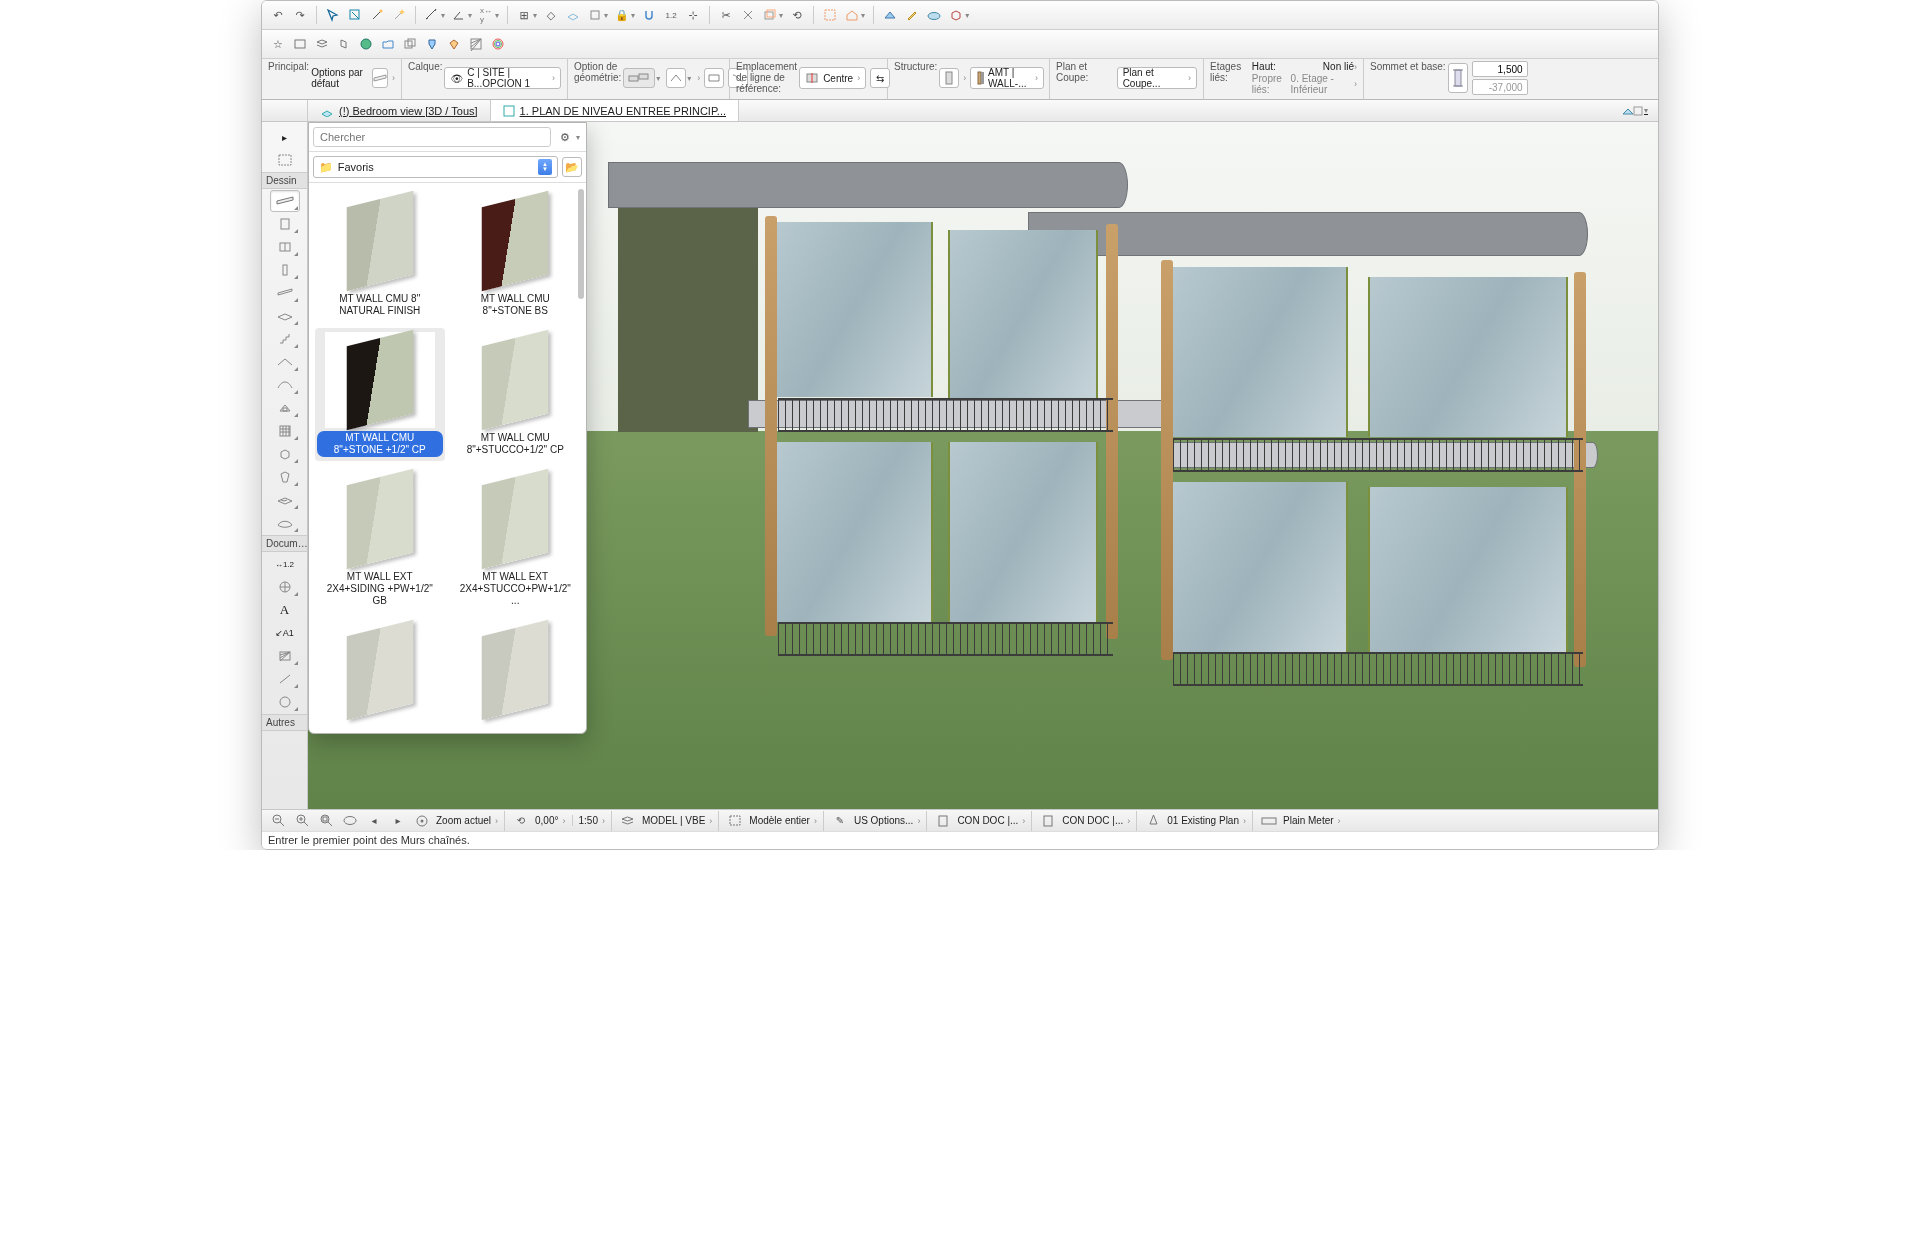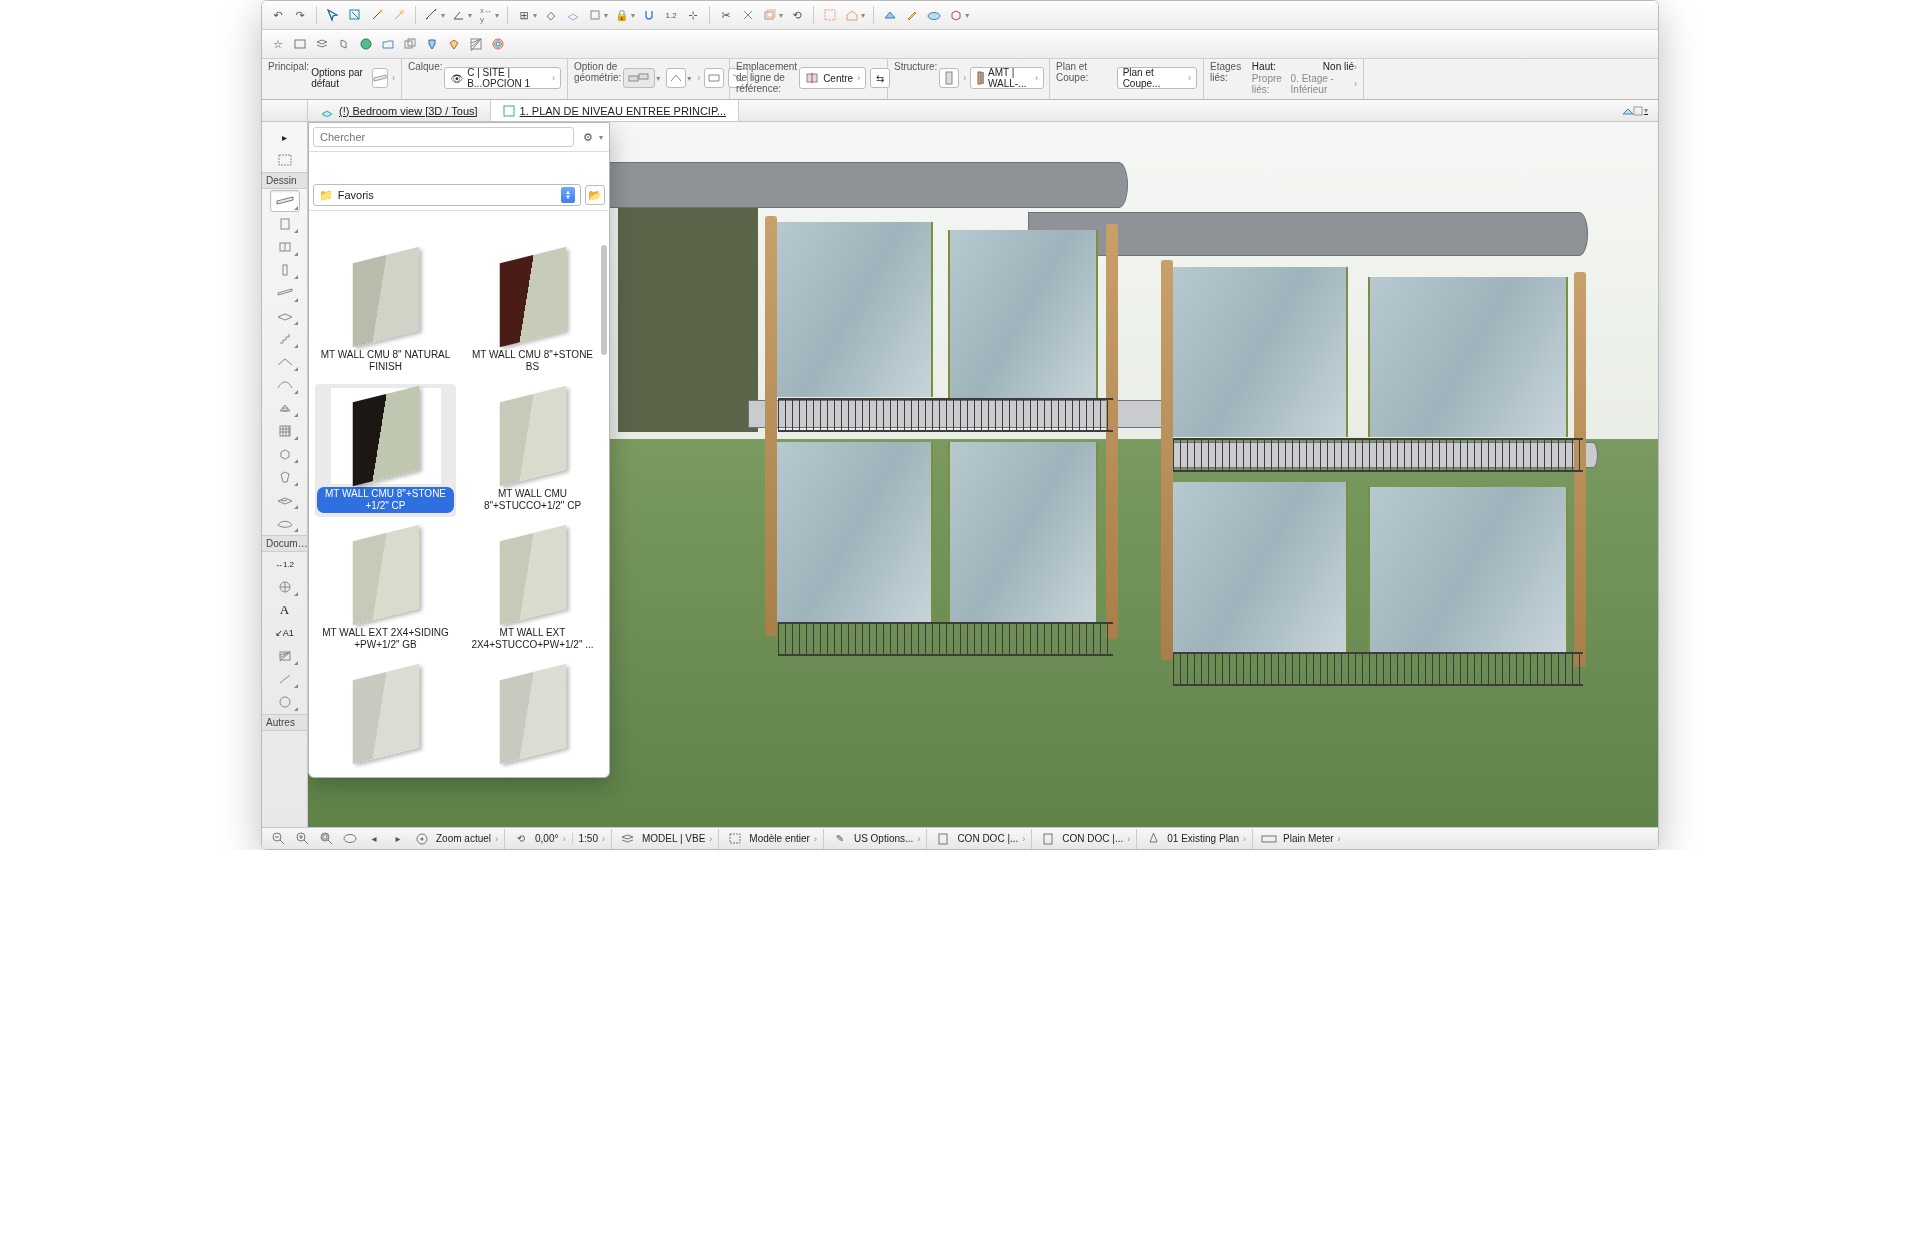--- a/index.html
+++ b/index.html
@@ -26,21 +26,21 @@
 .viewdrop{margin-left:auto;padding-right:8px;display:flex;align-items:center;gap:2px;}
 
 .body{flex:1;display:flex;min-height:0;}
 .toolcol{width:46px;background:linear-gradient(#f6f6f6,#e8e8e8);border-right:1px solid #c8c8c8;display:flex;flex-direction:column;align-items:center;padding-top:4px;gap:1px;font-size:10px;}
 .toolcol .ti{width:30px;height:22px;display:flex;align-items:center;justify-content:center;border:1px solid transparent;border-radius:3px;position:relative;}
 .toolcol .ti.sel{background:#fff;border-color:#bfbfbf;box-shadow:inset 0 1px 2px rgba(0,0,0,.12);}
 .toolcol .ti .c{position:absolute;right:1px;bottom:1px;width:0;height:0;border-left:4px solid transparent;border-bottom:4px solid #888;}
 .grouplbl{width:100%;text-align:left;padding:2px 4px;color:#444;background:#e2e2e2;border-top:1px solid #ccc;border-bottom:1px solid #ccc;font-size:10px;}
 .canvas{flex:1;position:relative;background:linear-gradient(180deg,#e9efe7 0%,#dfe7dd 100%);overflow:hidden;}
 
-.fav{position:absolute;left:0;top:0;width:302px;background:#fff;border:1px solid #b5b5b5;border-radius:0 0 6px 6px;box-shadow:0 8px 24px rgba(0,0,0,.25);display:flex;flex-direction:column;z-index:5;gap:28px;}
+.fav{position:absolute;left:0;top:0;width:279px;background:#fff;border:1px solid #b5b5b5;border-radius:0 0 6px 6px;box-shadow:0 8px 24px rgba(0,0,0,.25);display:flex;flex-direction:column;z-index:5;}
 .fav .srch{display:flex;align-items:center;gap:4px;padding:4px;border-bottom:1px solid #ddd;}
 .fav .srch input{flex:1;border:1px solid #ccc;border-radius:3px;padding:3px 6px;font-size:11px;color:#999;}
 .fav .foldrow{display:flex;align-items:center;gap:4px;padding:4px;border-bottom:1px solid #ddd;}
 .fav .foldrow .sel{flex:1;display:flex;align-items:center;gap:5px;background:#fff;border:1px solid #bbb;border-radius:3px;padding:2px 5px;height:22px;}
 .fav .foldrow .sel .ardbl{margin-left:auto;width:14px;height:16px;background:linear-gradient(#6fa8ff,#3e7ee8);border-radius:2px;display:flex;flex-direction:column;align-items:center;justify-content:center;color:#fff;font-size:6px;line-height:5px;}
 .grid{position:relative;padding:6px;display:grid;grid-template-columns:1fr 1fr;gap:6px;max-height:560px;overflow-y:auto;}
 .scrollind{position:absolute;right:2px;top:6px;width:6px;height:110px;background:#c5c5c5;border-radius:3px;}
 .card{display:flex;flex-direction:column;align-items:center;gap:3px;padding:4px 2px;border-radius:4px;}
 .card .thumb{width:110px;height:96px;background:#fff;display:flex;align-items:center;justify-content:center;}
 .card .nm{font-size:10px;text-align:center;line-height:12px;padding:1px 3px;border-radius:7px;}
@@ -346,20 +346,35 @@
         <div style="display:flex;align-items:center;font-size:10px;">
             <span>Haut:</span>
             <span style="margin-left:auto">Non lié</span>
             <span class="chev">›</span>
           </div>
         <div style="display:flex;align-items:center;font-size:10px;color:#888;">
             <span>Propre liés:</span>
             <span style="margin-left:auto">0. Etage - Inférieur</span>
             <span class="chev">›</span>
           </div>
+      </div>
+    </div>
+    <div class="infocell" style="flex:1;border-right:none">
+      <span class="lbl">Sommet et base:</span>
+      <div class="row">
+        <span class="mini" style="height:30px">
+            <svg width="16" height="24">
+              <rect x="5" y="4" width="6" height="16" fill="#dde" stroke="#889"></rect>
+              <path d="M3 4h10M3 20h10" stroke="#889"></path>
+            </svg>
+          </span>
+        <div style="display:flex;flex-direction:column;gap:2px">
+          <input class="numinput" value="1,500" style="">
+          <input class="numinput" style="color: rgb(153, 153, 153);" value="-37,000">
+        </div>
       </div>
     </div>
   </div>
 
   <div class="tabsrow">
     <div style="width:46px;border-right:1px solid #ccc;height:100%"></div>
     <div class="tab">
       <svg width="14" height="12">
           <path d="M2 9l5-3 5 3-5 3z" fill="#bde6f7" stroke="#3aa"></path>
         </svg>
@@ -718,14 +733,15 @@
     <div class="sgrp">
         <span class="ico">
           <svg width="16" height="8">
             <rect x="1" y="1" width="14" height="6" fill="none" stroke="#777"></rect>
           </svg>
         </span>
         <span>Plain Meter</span>
         <span class="chev">›</span>
       </div>
   </div>
+  <div class="prompt">Entrer le premier point des Murs chaînés.</div>
 
 </div>
 
 </body></html>

